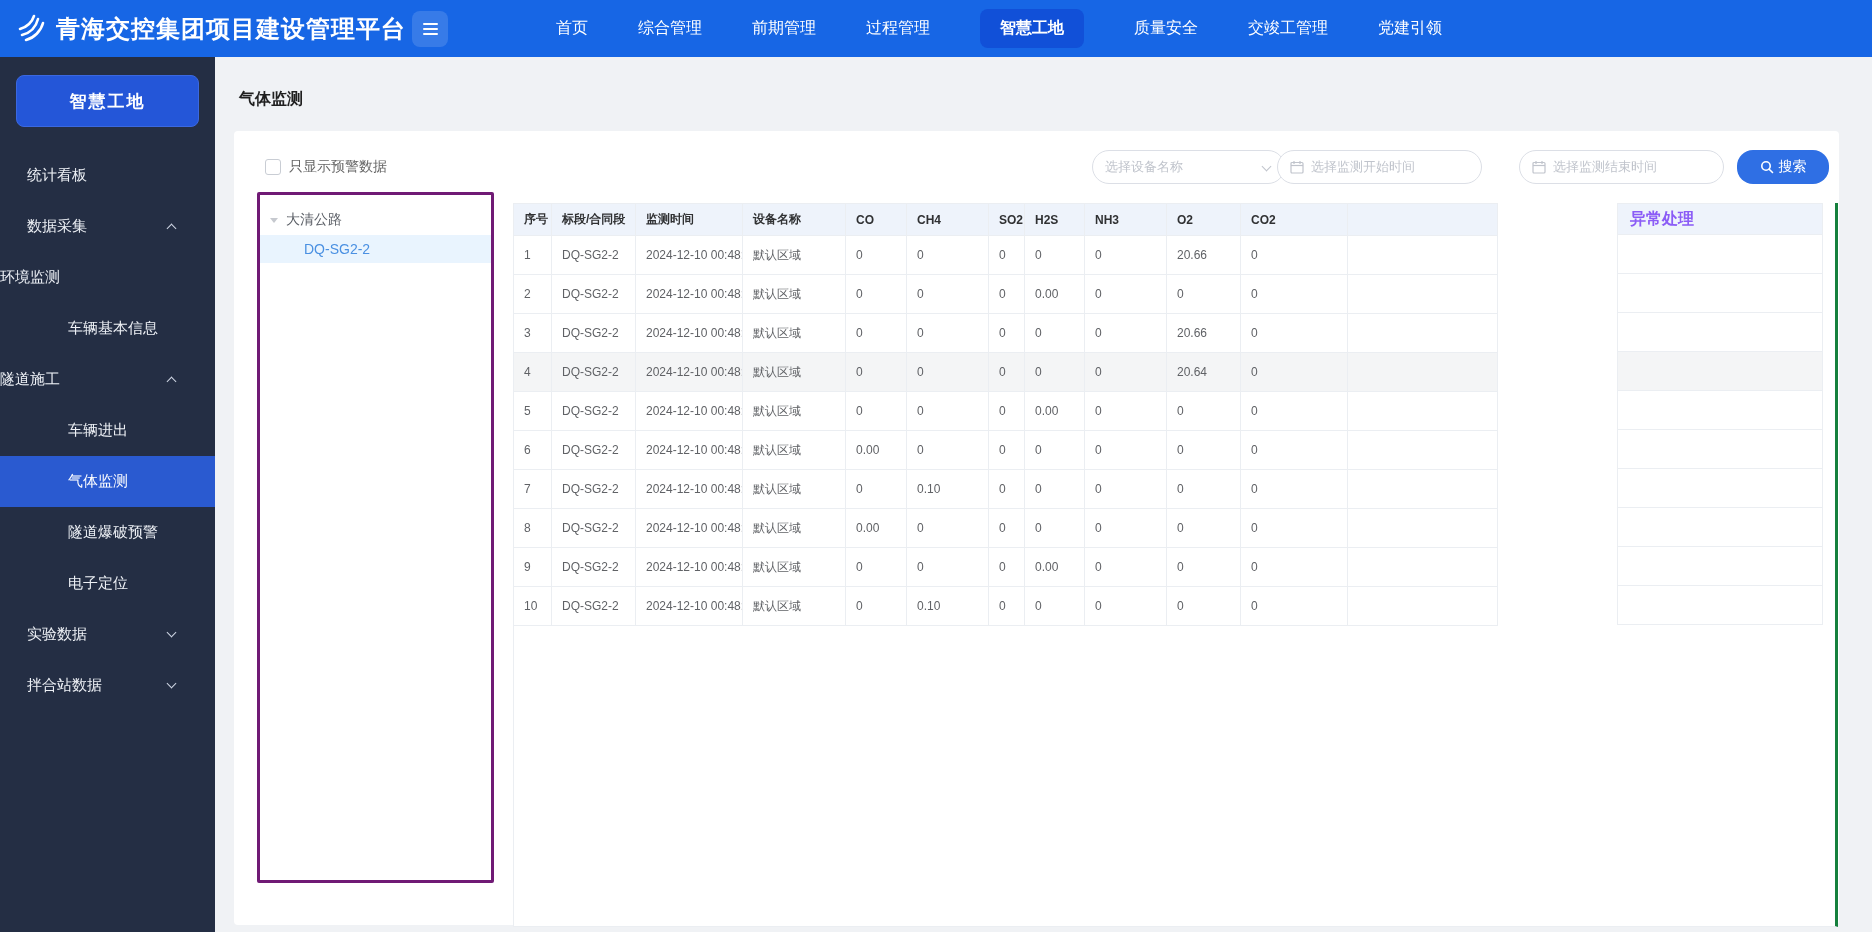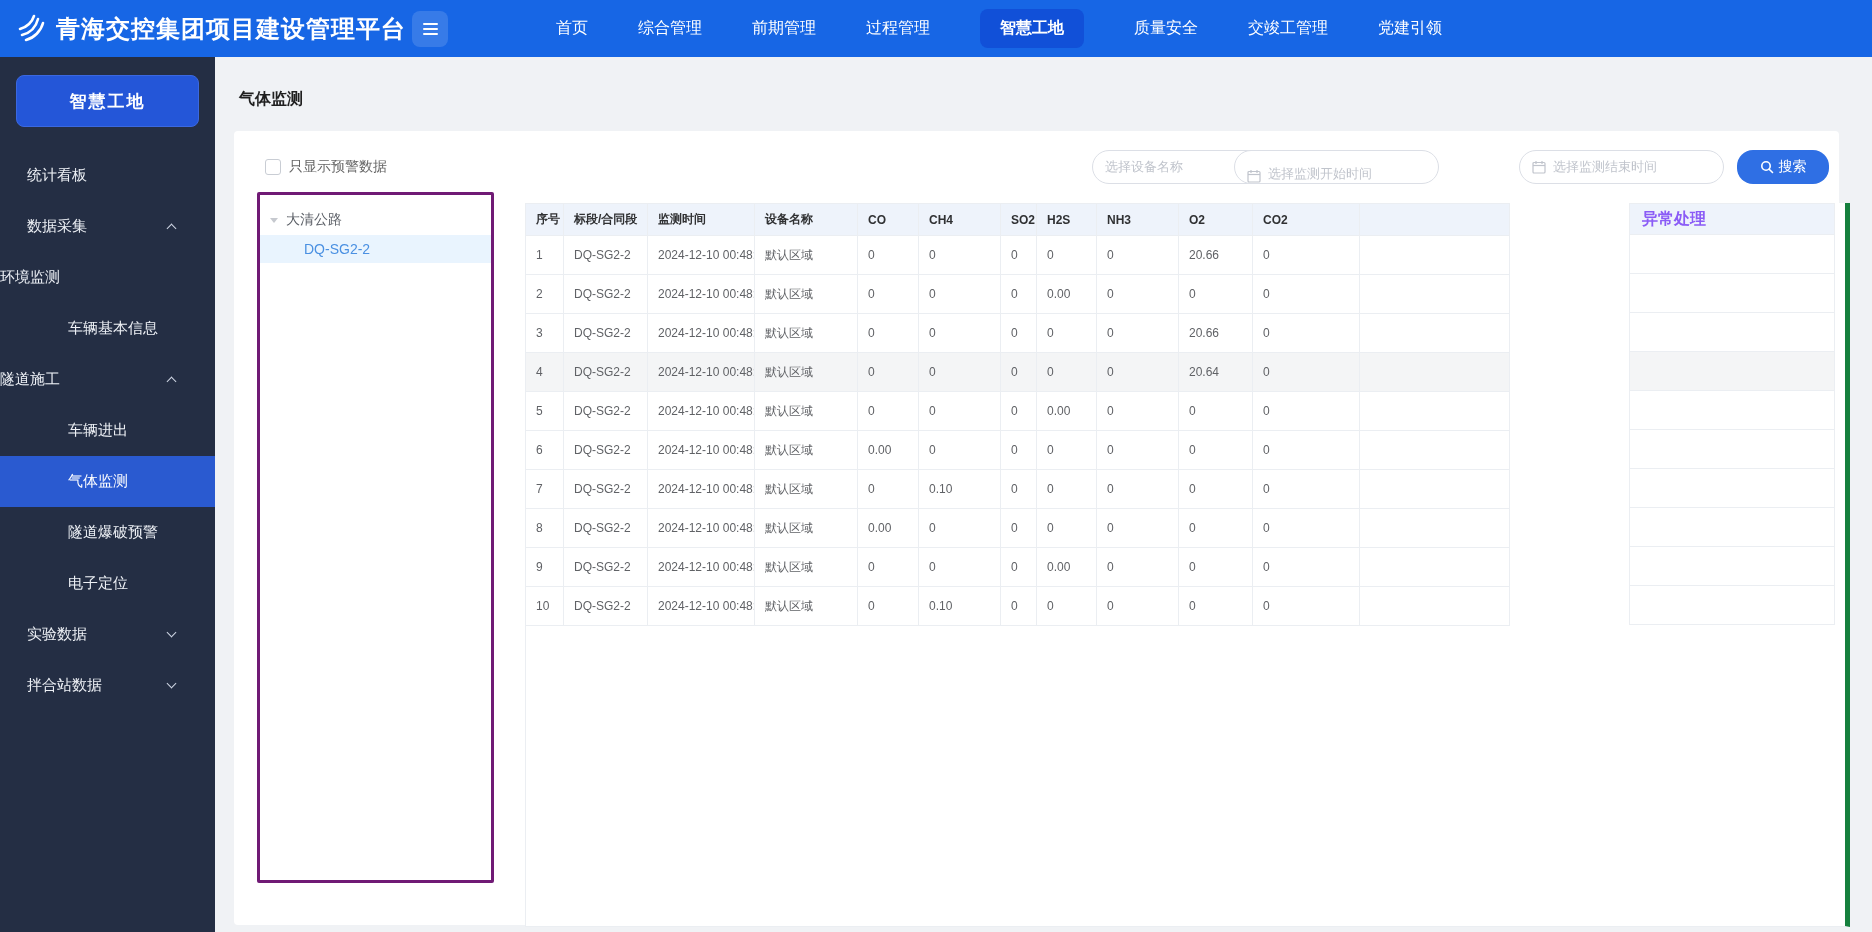--- a/index.html
+++ b/index.html
@@ -62,40 +62,40 @@
   .checkbox { width:16px; height:16px; border:1px solid #c9cdd4; border-radius:3px;
     background:#fff; cursor:pointer; }
   .check-label { font-size:14px; color:#666; }
   .ipt { position:absolute; top:19px; height:34px; border:1px solid #dcdfe6;
     border-radius:17px; background:#fff; display:flex; align-items:center;
     padding:0 12px; font-size:13px; color:#c0c4cc; gap:7px; cursor:pointer; }
   .sel-device { left:858px; width:193px; }
   .sel-chev { position:absolute; right:14px; width:7px; height:7px;
     border-right:1.5px solid #c0c4cc; border-bottom:1.5px solid #c0c4cc;
     transform:rotate(45deg); top:12px; }
-  .date-start { left:1000px; width:205px;align-items:flex-end; }
+  .date-start { left:1043px; width:205px; }
   .date-end { left:1285px; width:205px; }
   .cal-ic { flex:0 0 auto; }
   .search-btn { position:absolute; left:1503px; top:19px; width:92px; height:34px;
     background:#2f6fe4; border-radius:16px; color:#fff; font-size:14px; display:flex;
     align-items:center; justify-content:center; gap:5px; cursor:pointer; }
 
   
   .tree-panel { position:absolute; left:23px; top:61px; width:237px; height:691px;
     border:3px solid #701a75; border-radius:2px; background:#fff; }
   .tree-root { height:30px; margin-top:10px; display:flex; align-items:center;
     gap:8px; padding-left:10px; font-size:14px; color:#5b5f66; cursor:pointer; }
   .caret-down { width:0; height:0; border-left:4.5px solid transparent;
     border-right:4.5px solid transparent; border-top:5.5px solid #c6c9cf; }
   .tree-child { height:28px; display:flex; align-items:center; padding-left:44px;
     font-size:14px; color:#4a90e2; background:#e9f4fe; cursor:pointer; }
 
   
-  .table-zone { position:absolute; left:291px; top:72px; width:1325px; height:724px;
-    border-left:1px solid #ebeef2; border-right:5px solid #15803d;
+  .table-zone { position:absolute; left:279px; top:72px; width:1325px; height:724px;
+    border-left:1px solid #ebeef2; border-right:3px solid #15803d;
     border-bottom:1px solid #ebeef2; background:#fff; }
   table.grid { border-collapse:collapse; table-layout:fixed; width:984px;
     margin-left:-1px; }
   .grid th, .grid td { border:1px solid #ebeef2; font-size:12px; text-align:left;
     padding:0 10px; overflow:hidden; white-space:nowrap; }
   .grid th { height:32px; background:#eef3fb; color:#303133; font-weight:600; }
   .grid td { height:39px; color:#606266; }
   .grid tr.hl td { background:#f4f5f6; }
   .fixed-col { position:absolute; left:1103px; top:0; width:206px;
     border-left:1px solid #ebeef2; border-right:1px solid #ebeef2; background:#fff; }

